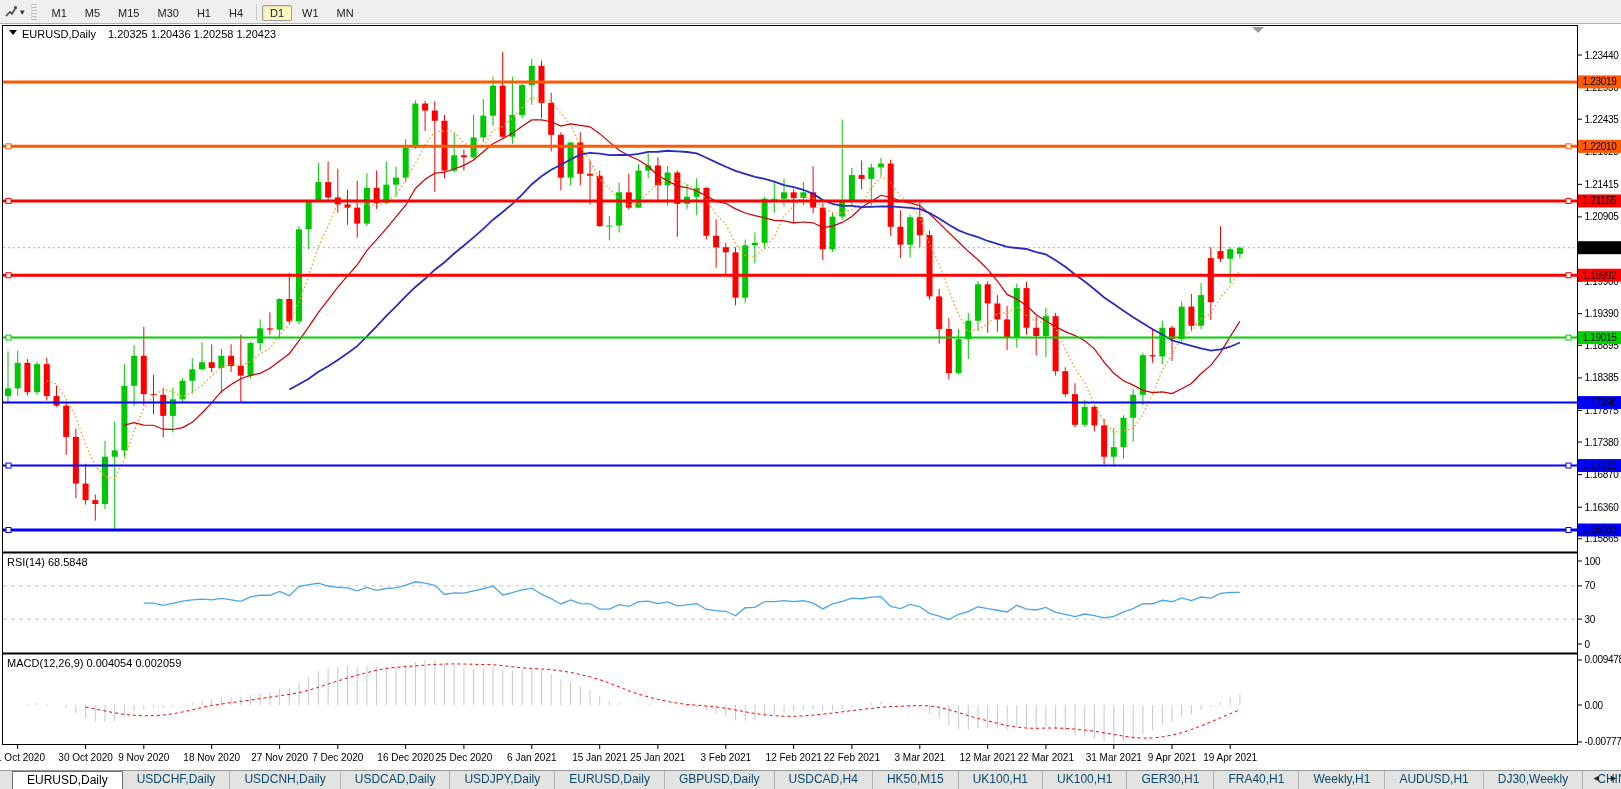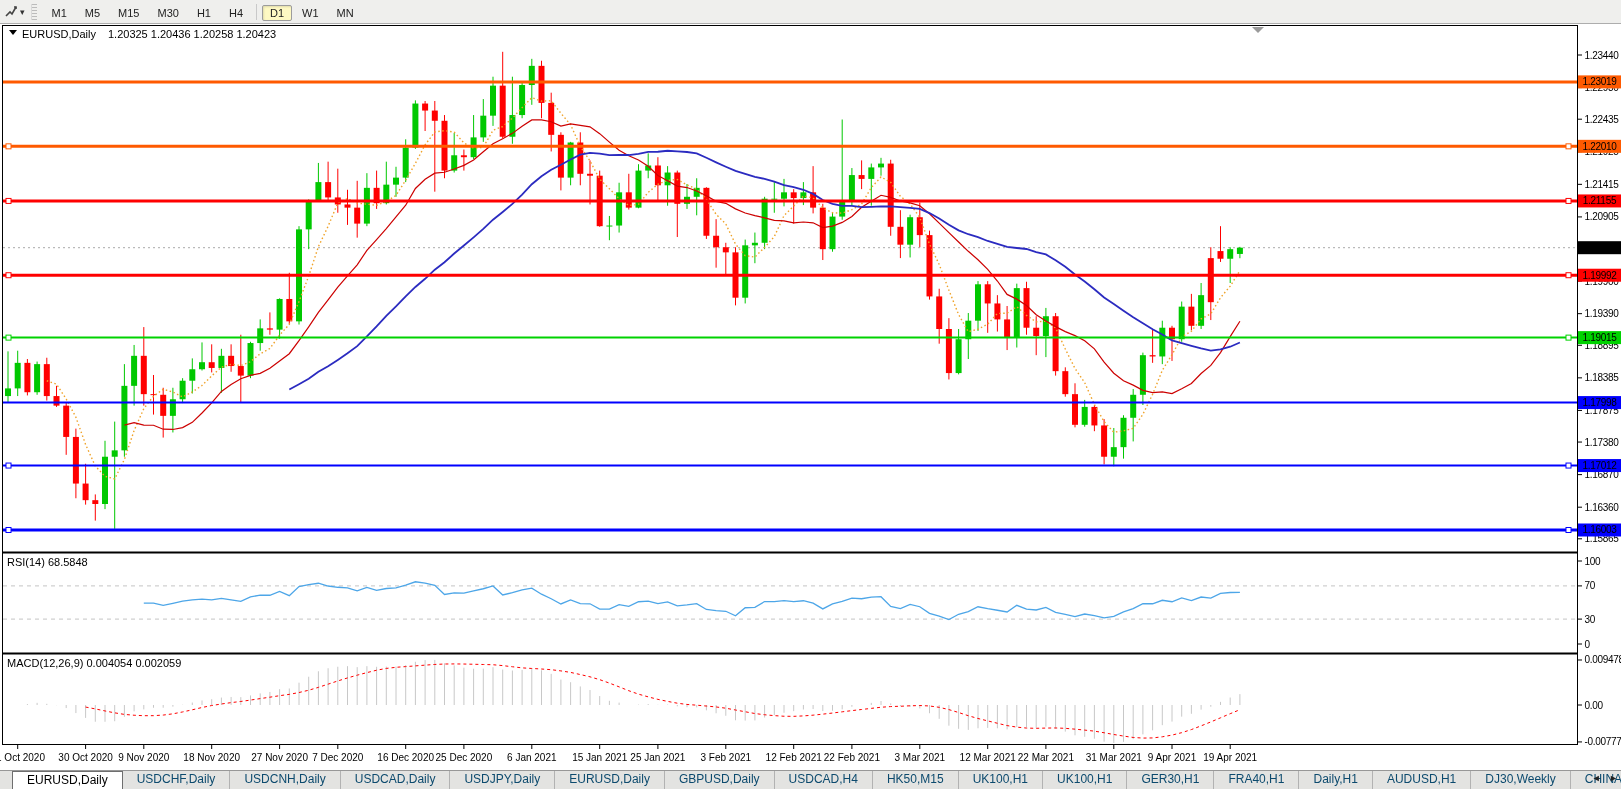--- a/index.html
+++ b/index.html
@@ -610,21 +610,21 @@
       <span class="tab">USDCAD,Daily</span>
       <span class="tab">USDJPY,Daily</span>
       <span class="tab">EURUSD,Daily</span>
       <span class="tab">GBPUSD,Daily</span>
       <span class="tab">USDCAD,H4</span>
       <span class="tab">HK50,M15</span>
       <span class="tab">UK100,H1</span>
       <span class="tab">UK100,H1</span>
       <span class="tab">GER30,H1</span>
       <span class="tab">FRA40,H1</span>
-      <span class="tab">Daily,H1</span>
+      <span class="tab">Weekly,H1</span>
       <span class="tab">AUDUSD,H1</span>
       <span class="tab">DJ30,Weekly</span>
       <span class="tab">CHINA300,H1</span>
     </div>
   <div class="tab-arrows">
     <span>◄</span>
     <span>►</span>
   </div>
 </div>
 

